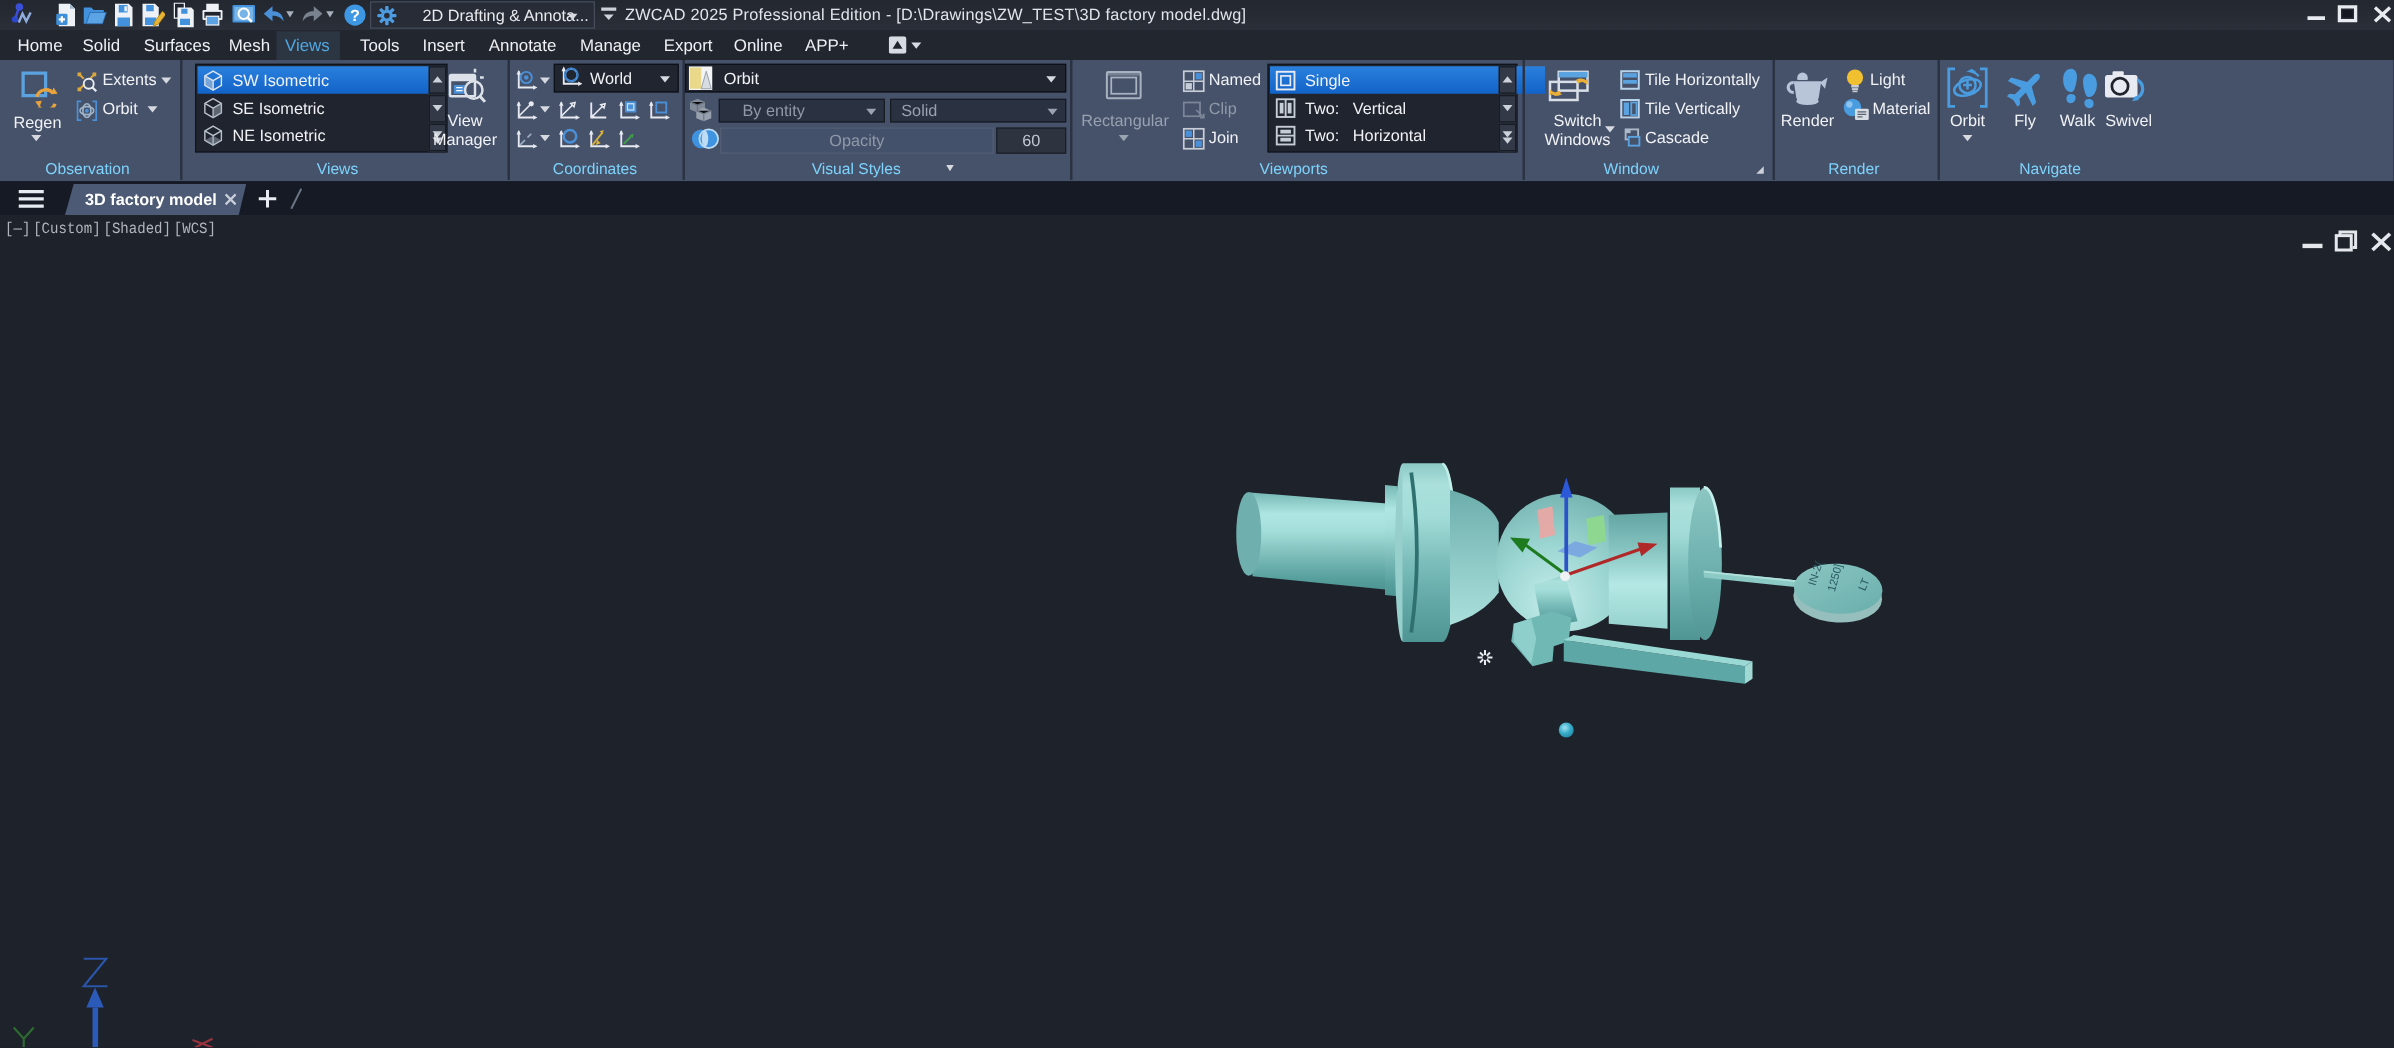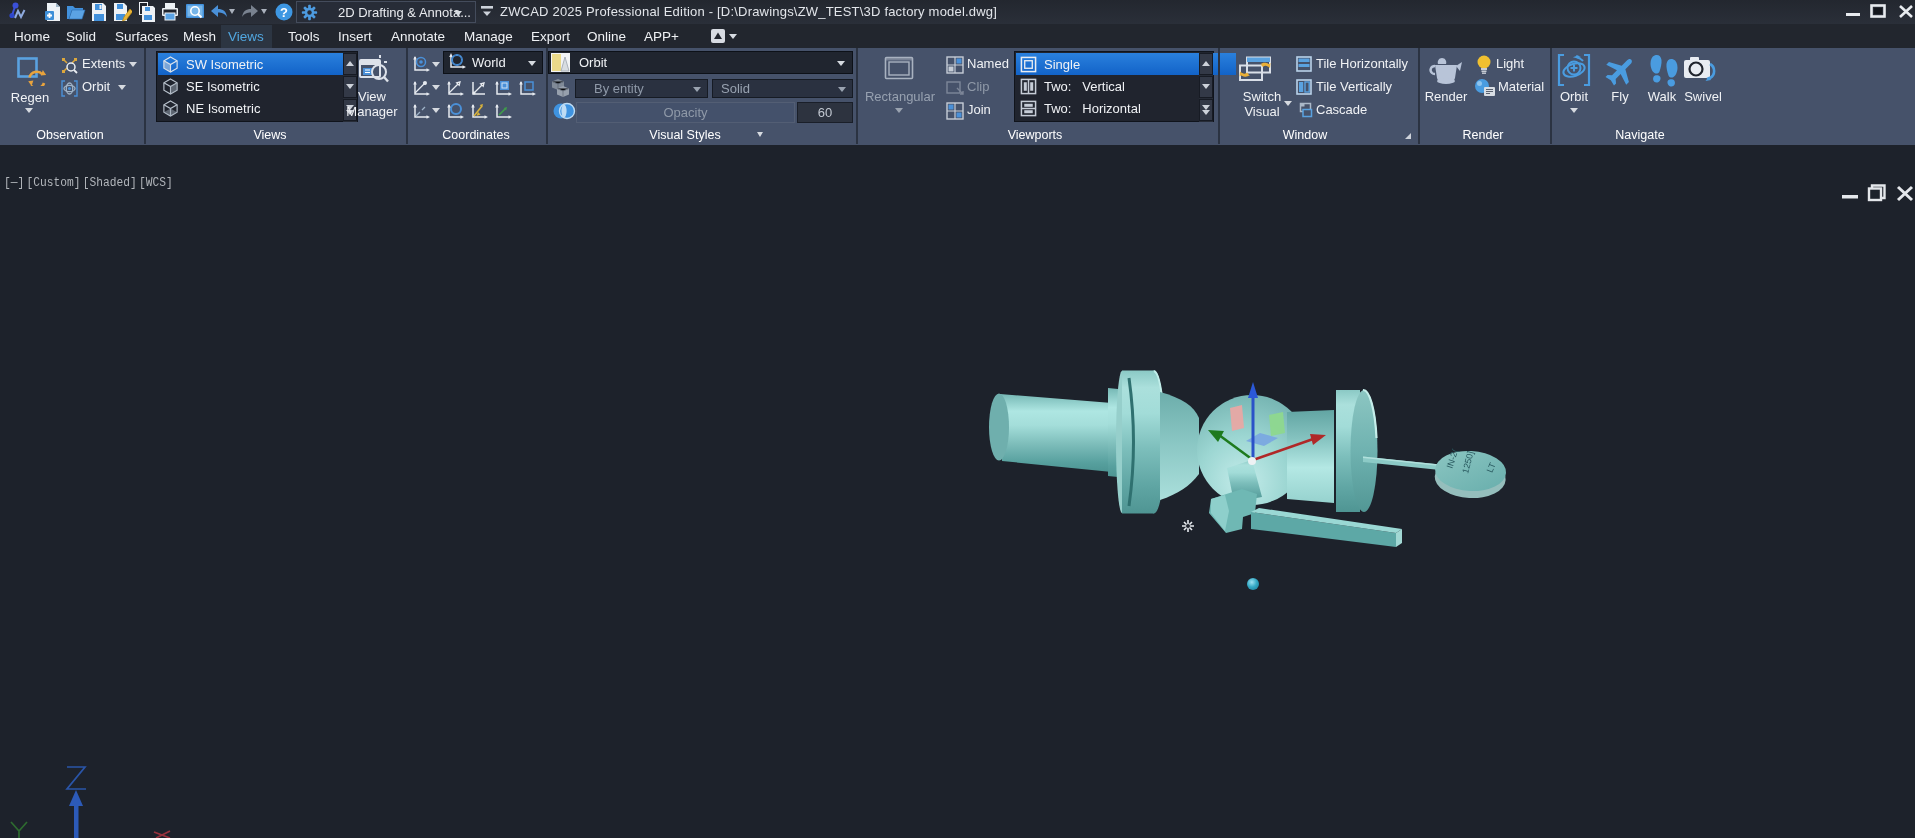--- a/index.html
+++ b/index.html
@@ -10,21 +10,21 @@
 #titlebar{left:0;top:0;width:1915px;height:24px;background:linear-gradient(180deg,#23272f,#2a2f39)}
 .ticon{position:absolute;top:2px;width:20px;height:20px}
 #wsbox{position:absolute;left:296px;top:1px;width:180px;height:22px;background:#272c37;border:1px solid #444c5c;display:flex;align-items:center}
 #wsbox .txt{color:#e8eaee;font-size:13px;margin-left:20px}
 #title-text{position:absolute;left:500px;top:4px;font-size:13px;color:#e2e5ea;letter-spacing:.2px}
 #menubar{left:0;top:24px;width:1915px;height:24px;background:#22262e}
 .mitem{position:absolute;top:0;height:24px;line-height:25px;font-size:13.5px;color:#eff1f4}
 #views-tab{position:absolute;left:221px;top:1px;width:51px;height:23px;background:#2c3542}
 #ribbon{left:0;top:48px;width:1915px;height:97px;background:#46526a}
 .sep{position:absolute;top:0;width:2px;height:96px;background:#2b3342}
-.plabel{position:absolute;font-size:12.5px;color:#ffffff;text-align:center;top:80px}
+.plabel{position:absolute;font-size:12.5px;color:#7dd3fc;text-align:center;top:80px}
 .rtext{position:absolute;font-size:13px;color:#f0f2f5;white-space:nowrap}
 .ctext{position:absolute;font-size:13px;color:#f0f2f5;white-space:nowrap;text-align:center}
 .gtext{position:absolute;font-size:13px;color:#8f99a8;white-space:nowrap}
 .caret{position:absolute;width:0;height:0;border-left:4px solid transparent;border-right:4px solid transparent;border-top:5px solid #d6dae0}
 .listbox{position:absolute;background:#20242e;border:1px solid #10141c;top:3px;height:71px}
 .lrow{position:absolute;left:1px;height:22px;display:flex;align-items:center;font-size:13px;color:#f0f2f5}
 .lrow.hl{background:linear-gradient(#2a80dd,#1263c8)}
 .lrow .ic{margin-left:4px;margin-right:7px}
 .scrollst{position:absolute;top:1px;width:14px;height:69px;background:#272c37}
 .sbtn{position:absolute;left:0;width:14px;height:22px;background:#333947;border:1px solid #171b24}
@@ -398,21 +398,21 @@
  <svg class="ab" style="left:1238px;top:7px" width="34" height="28" viewBox="0 0 34 28">
         <rect x="9" y="2.5" width="23" height="15" fill="none" stroke="#d9dfe8" stroke-width="2"></rect>
         <rect x="9" y="2.5" width="23" height="4.5" fill="#5aa2e0"></rect>
         <rect x="2" y="10.5" width="22" height="14.5" fill="none" stroke="#d9dfe8" stroke-width="2"></rect>
         <path d="M22 9.5c3-2.5 7-2 8.5 0l-2.5.5 4 3 .5-5-2 1.5" fill="#eab038"></path>
         <path d="M24 11c2-2 5-2 6.5-.5" stroke="#eab038" stroke-width="2.5" fill="none"></path>
         <path d="M12 20c-3 2.5-7 2-8.5 0l2.5-.5-4-3-.5 5 2-1.5" fill="#eab038"></path>
         <path d="M10 18.5c-2 2-5 2-6.5.5" stroke="#eab038" stroke-width="2.5" fill="none"></path>
       </svg>
  <span class="ctext" style="left:1232px;top:41px;width:60px">Switch</span>
- <span class="ctext" style="left:1232px;top:56px;width:60px">Visual</span>
+ <span class="ctext" style="left:1232px;top:56px;width:60px">Windows</span>
  <div class="caret" style="left:1284px;top:53px"></div>
  <svg class="ab" style="left:1296px;top:8px" width="16" height="16" viewBox="0 0 16 16">
         <rect x="1" y="1" width="14" height="14" fill="none" stroke="#b9d3ea" stroke-width="1.6"></rect>
         <rect x="2.5" y="2.5" width="11" height="3.5" fill="#5aa2e0"></rect>
         <rect x="2.5" y="8" width="11" height="3" fill="#5aa2e0"></rect>
       </svg>
  <span class="rtext" style="left:1316px;top:8px">Tile Horizontally</span>
  <svg class="ab" style="left:1296px;top:31px" width="16" height="16" viewBox="0 0 16 16">
         <rect x="1" y="1" width="14" height="14" fill="none" stroke="#b9d3ea" stroke-width="1.6"></rect>
         <rect x="3" y="3" width="4.2" height="10" fill="#5aa2e0"></rect>
@@ -483,20 +483,37 @@
         <rect x="2" y="6" width="26" height="18" rx="2" fill="#e8ecf2"></rect>
         <rect x="8" y="3" width="9" height="4" rx="1" fill="#e8ecf2"></rect>
         <circle cx="14" cy="15" r="6.5" fill="none" stroke="#20242d" stroke-width="2.2"></circle>
         <path d="M28 10a8 8 0 0 1 0 14l-3 1" fill="none" stroke="#4a9ce0" stroke-width="2.6"></path>
         <path d="M29 26l-5.5 1 3.5-4.5z" fill="#4a9ce0"></path>
       </svg>
  <span class="ctext" style="left:1673px;top:41px;width:60px">Swivel</span>
  <div class="plabel" style="left:1575px;width:130px">Navigate</div>
 </div>
 
+<div class="ab" id="tabbar">
+ <svg class="ab" style="left:14px;top:6px" width="22" height="16" viewBox="0 0 22 16">
+        <path d="M1 2.2h20M1 8h20M1 13.8h20" stroke="#e8ecf2" stroke-width="2.6"></path>
+      </svg>
+ <div id="doctab">
+        <span class="t">3D factory model</span>
+   <svg class="ab" style="left:127px;top:7px" width="11" height="11" viewBox="0 0 11 11">
+          <path d="M1.5 1.5l8 8M9.5 1.5l-8 8" stroke="#c9cfda" stroke-width="1.7"></path>
+        </svg>
+ </div>
+ <svg class="ab" style="left:206px;top:6px" width="16" height="16" viewBox="0 0 16 16">
+        <path d="M8 1v14M1 8h14" stroke="#e8ecf2" stroke-width="2.4"></path>
+      </svg>
+ <svg class="ab" style="left:230px;top:4px" width="14" height="20" viewBox="0 0 14 20">
+        <path d="M11 2L3 18" stroke="#6c7585" stroke-width="1.6"></path>
+      </svg>
+</div>
 
 <div class="ab" id="canvas">
 <svg width="1915" height="666" viewBox="0 0 1915 666" style="position:absolute;left:0;top:0">
 <defs>
 <linearGradient id="pipe" x1="0" y1="0" x2="0" y2="1">
  <stop offset="0" stop-color="#76b8b5"></stop>
             <stop offset=".22" stop-color="#aee6e2"></stop>
             <stop offset=".4" stop-color="#a4deda"></stop>
             <stop offset=".65" stop-color="#7cbcb9"></stop>
             <stop offset=".88" stop-color="#57a09e"></stop>

